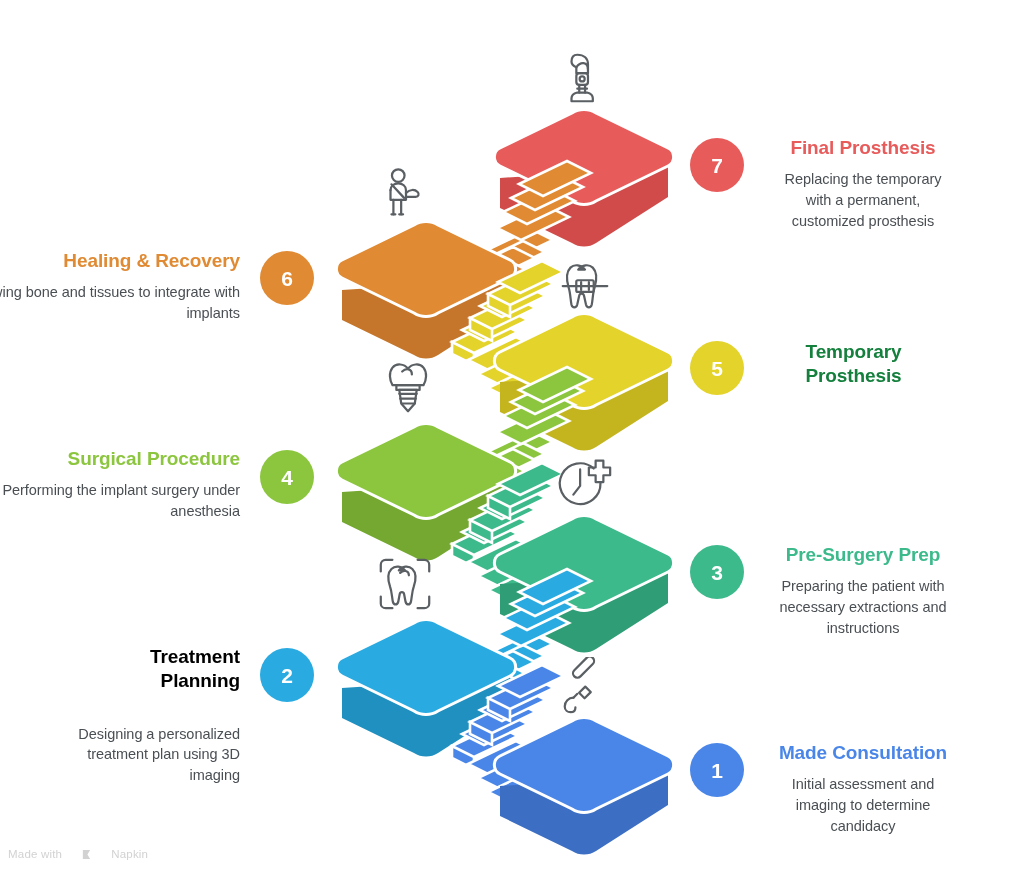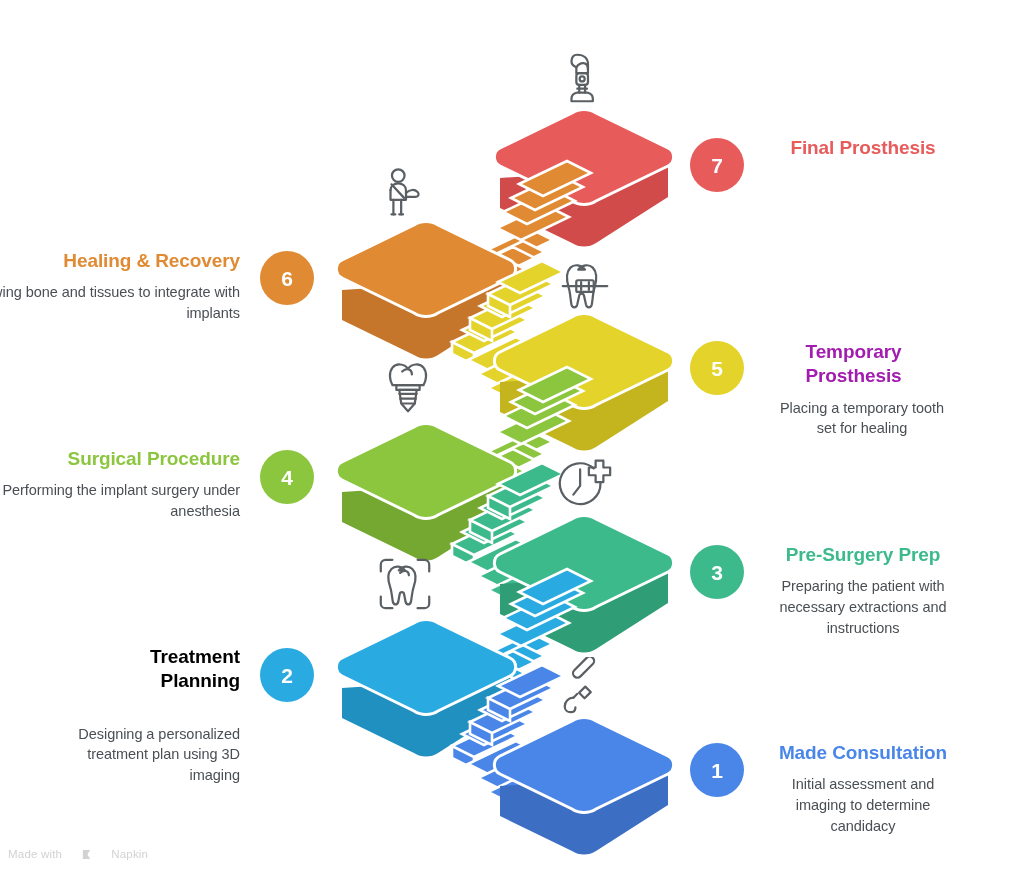--- a/index.html
+++ b/index.html
@@ -311,30 +311,30 @@
   </div>
   <div class="badge" style="left:260px; top:648px; background:#29abe2;">
     <span>2</span>
   </div>
   <div class="badge" style="left:690px; top:743px; background:#4a86e8;">
     <span>1</span>
   </div>
 
   <div class="step-text right" style="left:772px; top:136px; width:182px;">
     <p class="step-title" style="color:#e85b5b;">Final Prosthesis</p>
+    <p class="step-desc">Replacing the temporary with a permanent, customized prosthesis</p>
   </div>
 
   <div class="step-text left" style="left:-45px; top:249px; width:285px;">
     <p class="step-title" style="color:#e08a33;">Healing &amp; Recovery</p>
     <p class="step-desc">Allowing bone and tissues to integrate with implants</p>
   </div>
 
   <div class="step-text right" style="left:772px; top:340px; width:135px;">
-    <p class="step-title" style="color:#a21caf;margin-left:28px;">Temporary Prosthesis</p>
-    <p class="step-desc" style="width:180px;">Placing a temporary tooth set for healing</p>
+    <p class="step-title" style="color:#15803d;margin-left:28px;">Temporary Prosthesis</p>
   </div>
 
   <div class="step-text left" style="left:-45px; top:447px; width:285px;">
     <p class="step-title" style="color:#8cc63f;">Surgical Procedure</p>
     <p class="step-desc">Performing the implant surgery under anesthesia</p>
   </div>
 
   <div class="step-text right" style="left:772px; top:543px; width:182px;">
     <p class="step-title" style="color:#3cba8c;">Pre-Surgery Prep</p>
     <p class="step-desc">Preparing the patient with necessary extractions and instructions</p>

